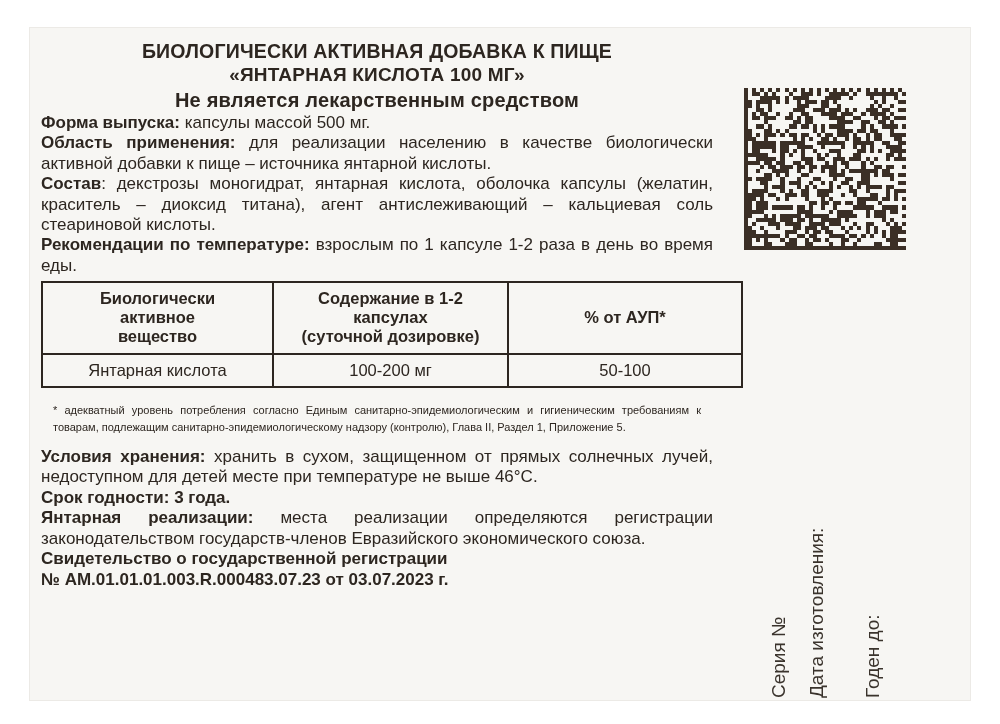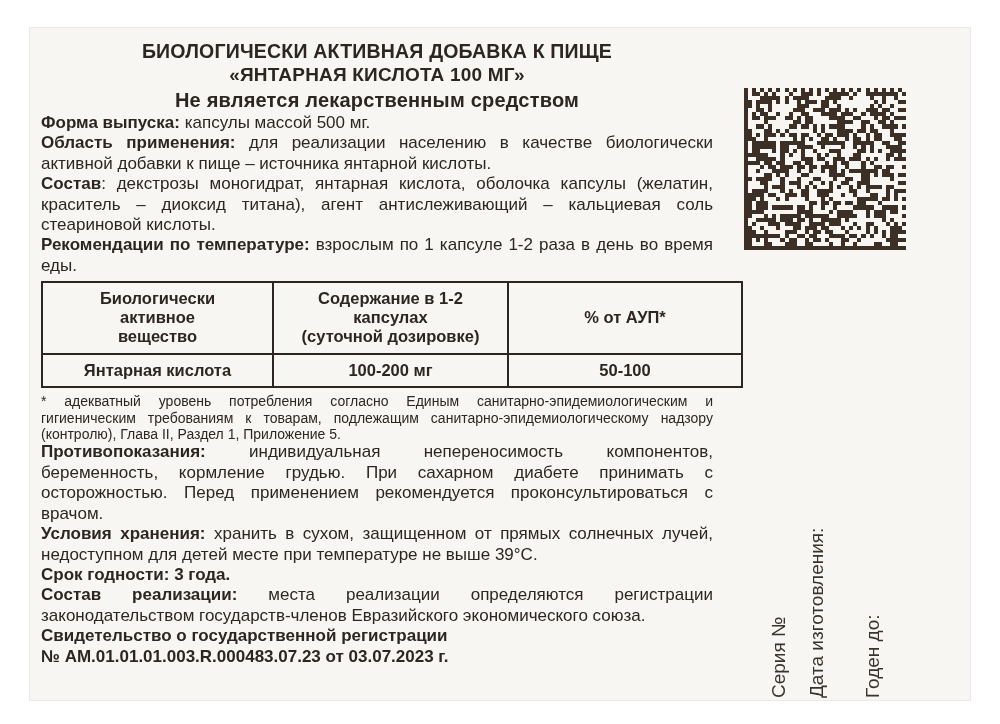--- a/index.html
+++ b/index.html
@@ -74,33 +74,33 @@
     color: #2d2620;
   }
   #nutrition-table th {
     font-size: 16.5px;
     font-weight: bold;
     line-height: 19px;
     padding: 6px 4px 7px 4px;
   }
   #nutrition-table td {
     font-size: 16.5px;
-    font-weight: bold;
+    font-weight: normal;
     padding: 6px 4px 6px 4px;
   }
   .col-a { width: 221px; }
   .col-b { width: 225px; }
   .col-c { width: 224px; }
 
   
   .footnote {
-    font-size: 14px;
+    font-size: 11px;
     line-height: 16.4px;
     text-align: justify;
-    margin: 0;
+    margin: 12px;
     padding-top: 2px;
   }
 
   
   #datamatrix {
     position: absolute;
     left: 744px;
     top: 88px;
     width: 162px;
     height: 162px;
@@ -174,34 +174,31 @@
           <td>Янтарная кислота</td>
           <td>100-200 мг</td>
           <td>50-100</td>
         </tr>
       </tbody>
     </table>
 
     <p class="footnote">* адекватный уровень потребления согласно Единым санитарно-эпидемиологическим и гигиеническим требованиям к товарам, подлежащим санитарно-эпидемиологическому надзору (контролю), Глава II, Раздел 1, Приложение 5.</p>
 
 
+
     <p class="para">
-      <b>Противопоказания:</b><span> индивидуальная непереносимость компонентов, беременность, кормление грудью. При сахарном диабете принимать с осторожностью. Перед применением рекомендуется проконсультироваться с врачом.</span>
-    </p>
-
-    <p class="para">
-      <b>Условия хранения:</b><span> хранить в сухом, защищенном от прямых солнечных лучей, недоступном для детей месте при температуре не выше 39°С.</span>
+      <b>Условия хранения:</b><span> хранить в сухом, защищенном от прямых солнечных лучей, недоступном для детей месте при температуре не выше 46°С.</span>
     </p>
 
     <p class="para nojust">
       <b>Срок годности: 3 года.</b>
     </p>
 
     <p class="para">
-      <b>Состав реализации:</b><span> места реализации определяются регистрации законодательством государств-членов Евразийского экономического союза.</span>
+      <b>Янтарная реализации:</b><span> места реализации определяются регистрации законодательством государств-членов Евразийского экономического союза.</span>
     </p>
 
     <p class="para nojust">
       <b>Свидетельство о государственной регистрации</b>
     </p>
     <p class="para nojust">
       <b>№ АМ.01.01.01.003.R.000483.07.23 от 03.07.2023 г.</b>
     </p>
 
   </div>

